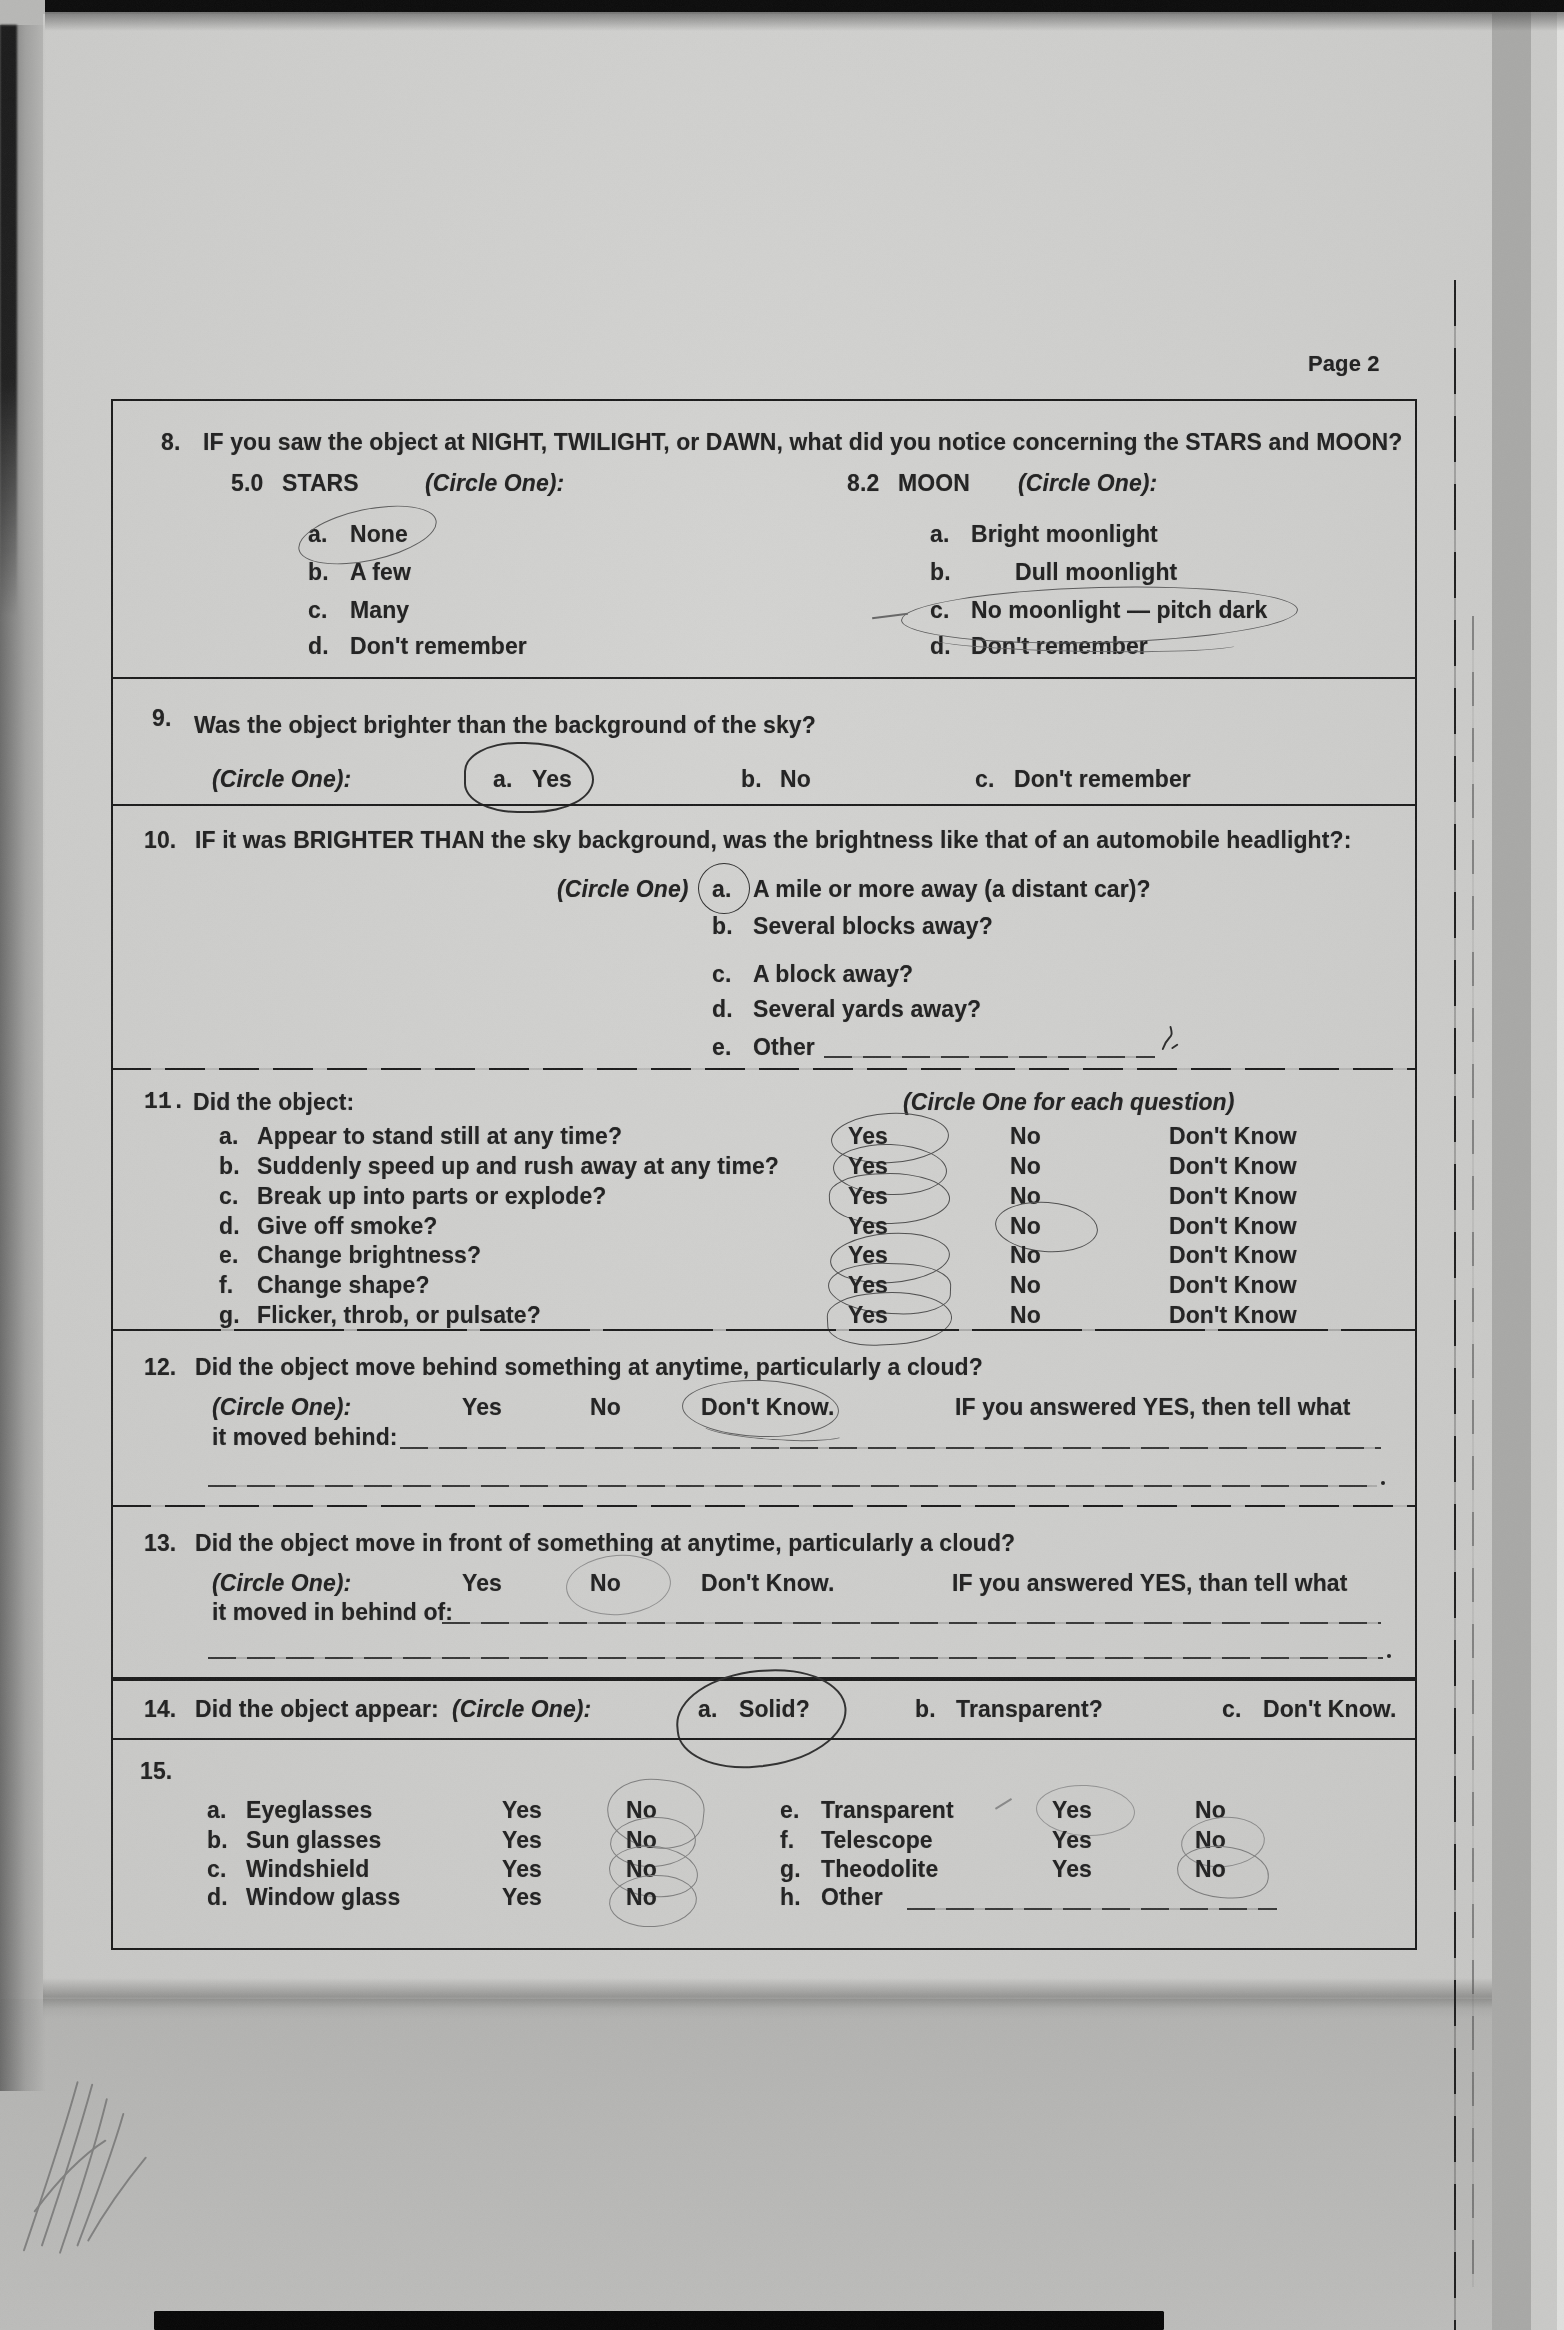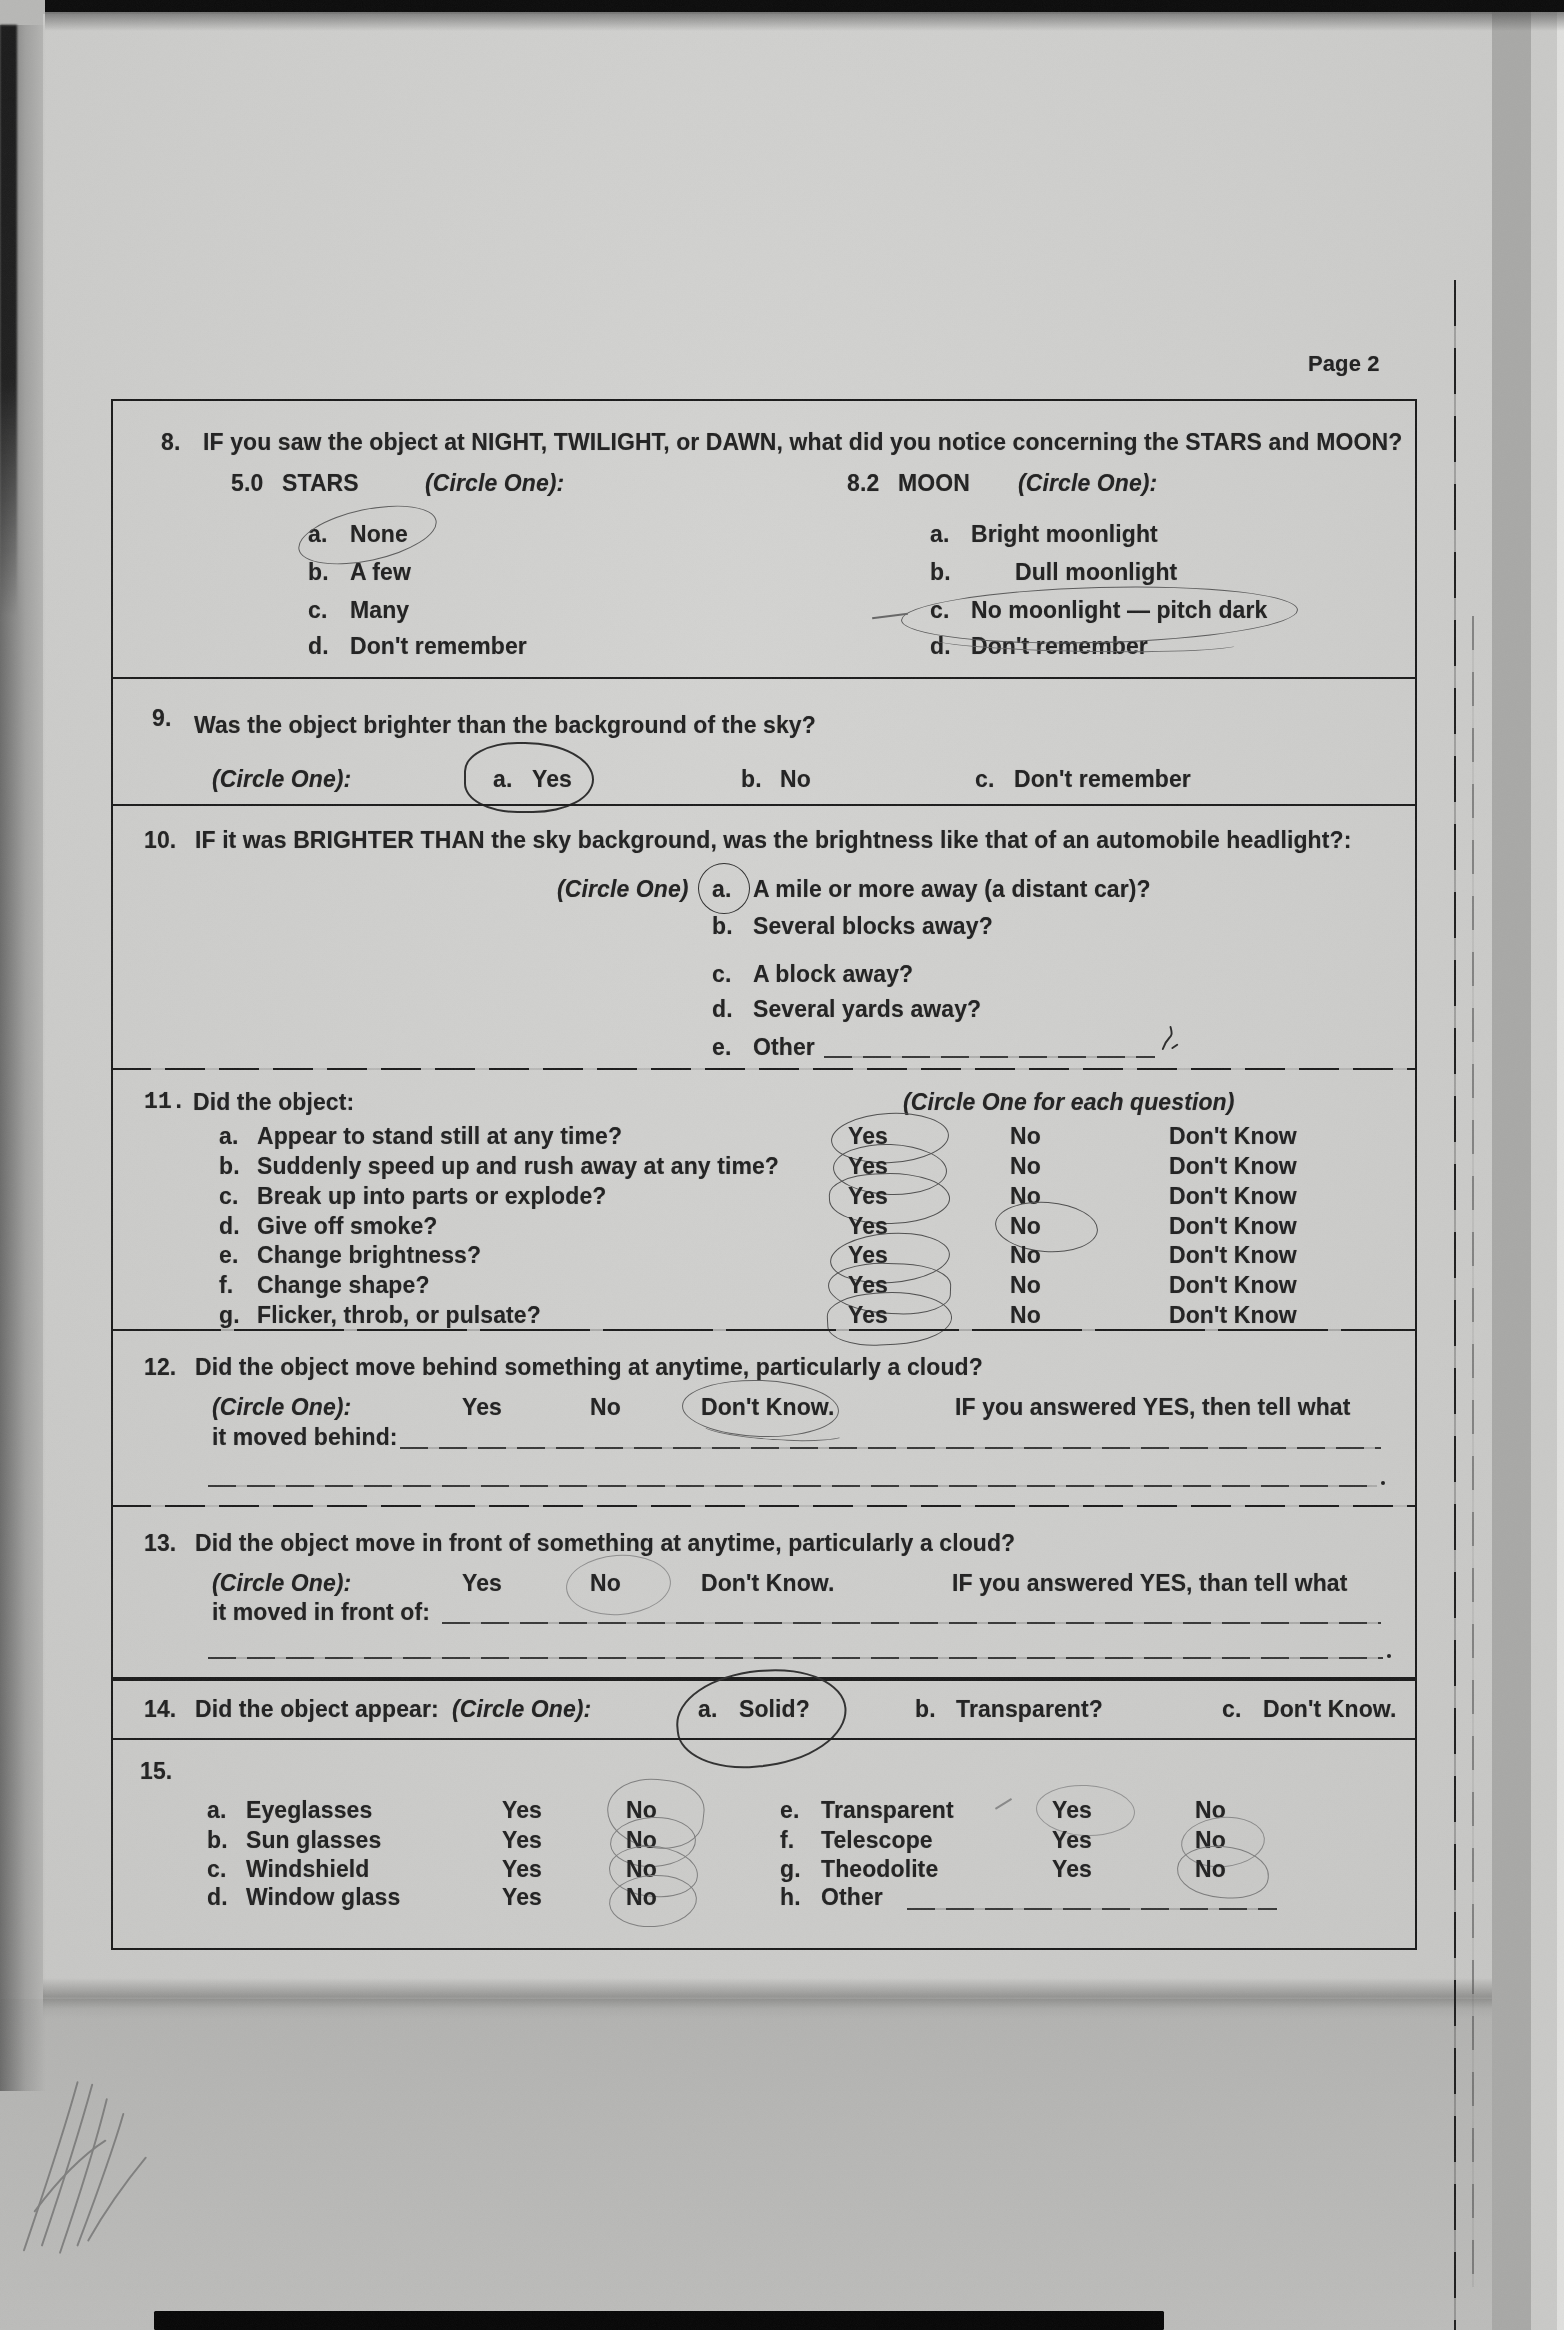--- a/index.html
+++ b/index.html
@@ -224,21 +224,21 @@
   <div class="hr dash" style="top:1505px;"></div>
 
   <span class="t" style="left:144px;top:1530px;">13.</span>
   <span class="t" style="left:195px;top:1530px;">Did the object move in front of something at anytime, particularly a cloud?</span>
   <span class="t it" style="left:212px;top:1570px;">(Circle One):</span>
   <span class="t" style="left:462px;top:1570px;">Yes</span>
   <span class="t" style="left:590px;top:1570px;">No</span>
   <span class="t" style="left:701px;top:1570px;">Don't Know.</span>
   <span class="t" style="left:952px;top:1570px;">IF you answered YES, than tell what</span>
   <div class="circ" style="left:566px;top:1555px;width:103px;height:58px;transform:rotate(-4deg);border-color:#8e8e8e;border-width:1.5px;"></div>
-  <span class="t" style="left:212px;top:1599px;">it moved in front of:</span>
+  <span class="t" style="left:212px;top:1599px;">it moved in behind of:</span>
   <div class="ul" style="left:442px;top:1622px;width:939px;"></div>
   <div class="ul" style="left:208px;top:1657px;width:1175px;"></div>
   <div class="dot" style="left:1387px;top:1654px;"></div>
 
   <div class="hr thick" style="top:1677px;"></div>
 
   <span class="t" style="left:144px;top:1696px;">14.</span>
   <span class="t" style="left:195px;top:1696px;">Did the object appear:</span>
   <span class="t it" style="left:452px;top:1696px;">(Circle One):</span>
   <span class="t" style="left:698px;top:1696px;">a.</span>

